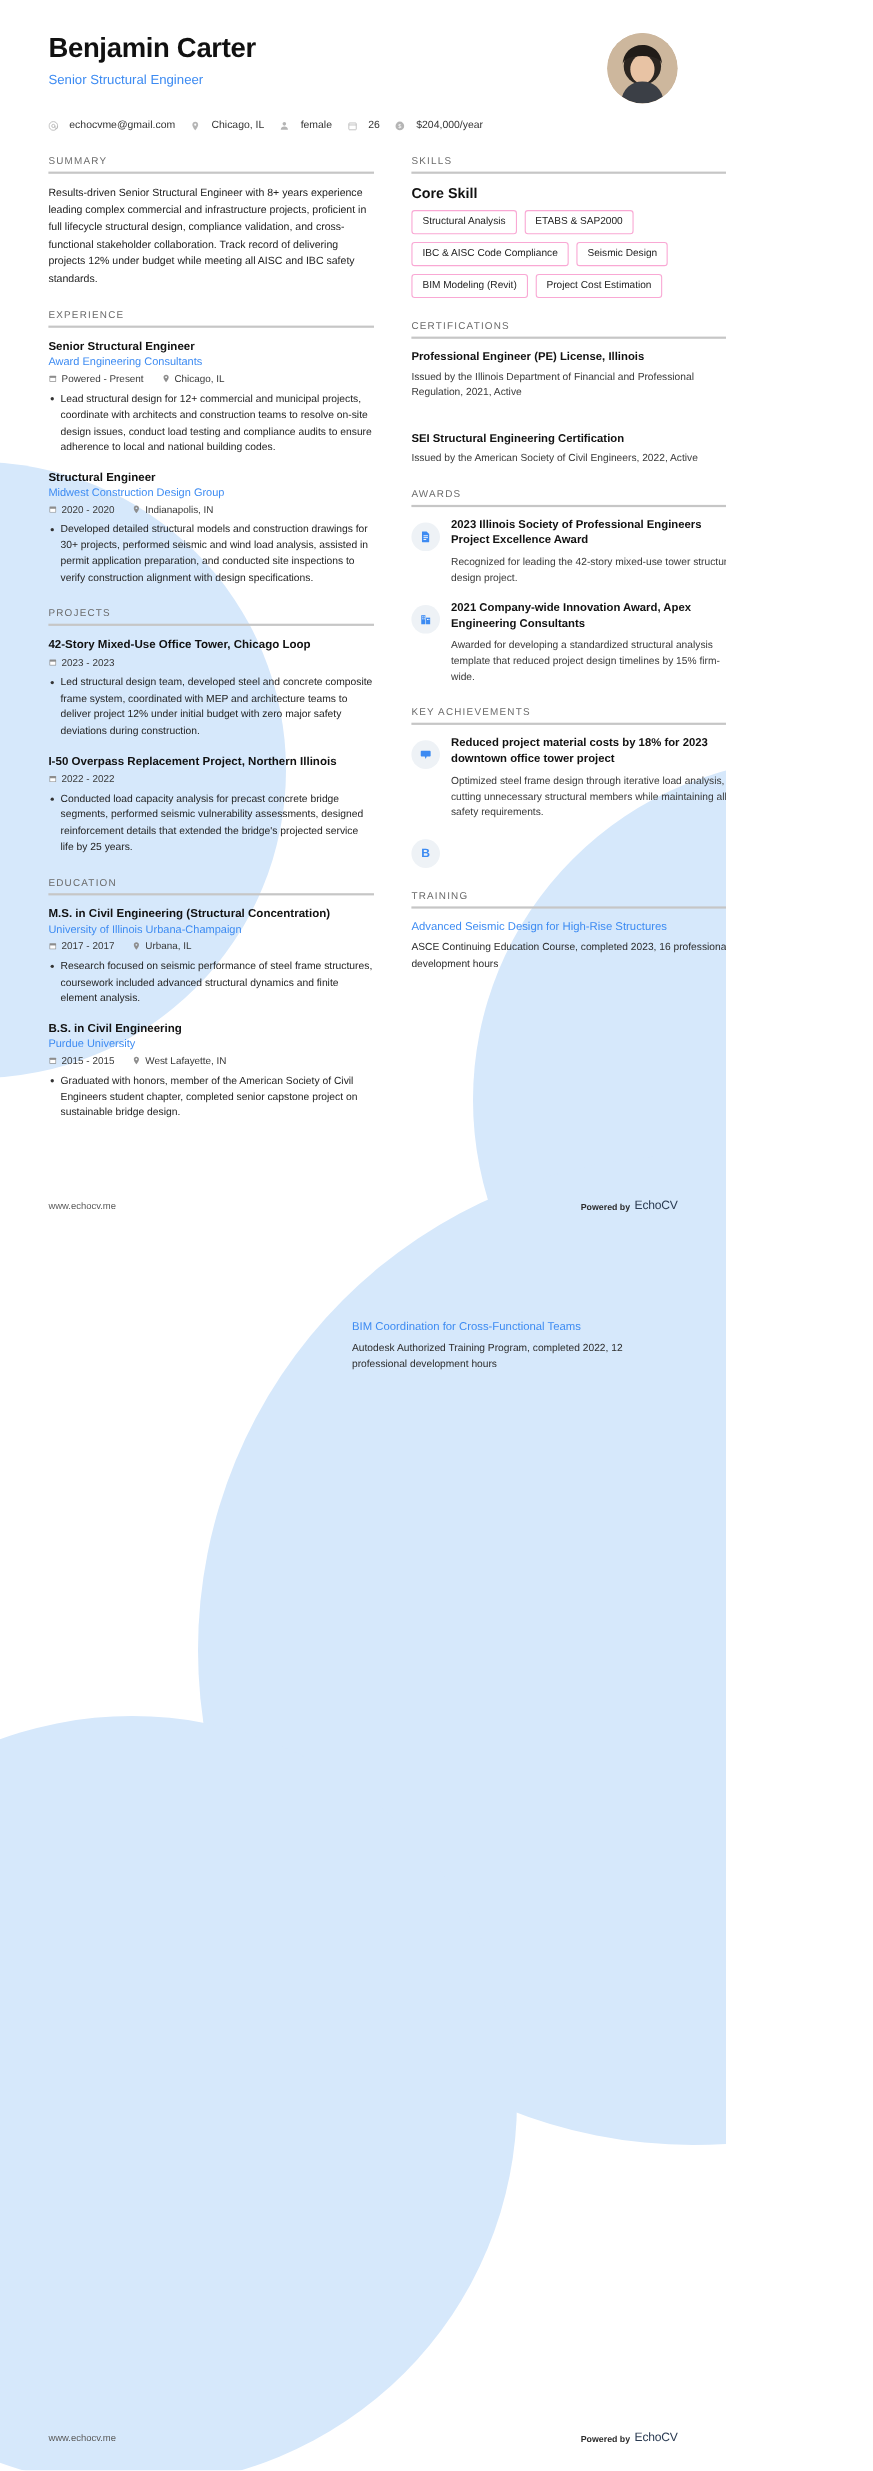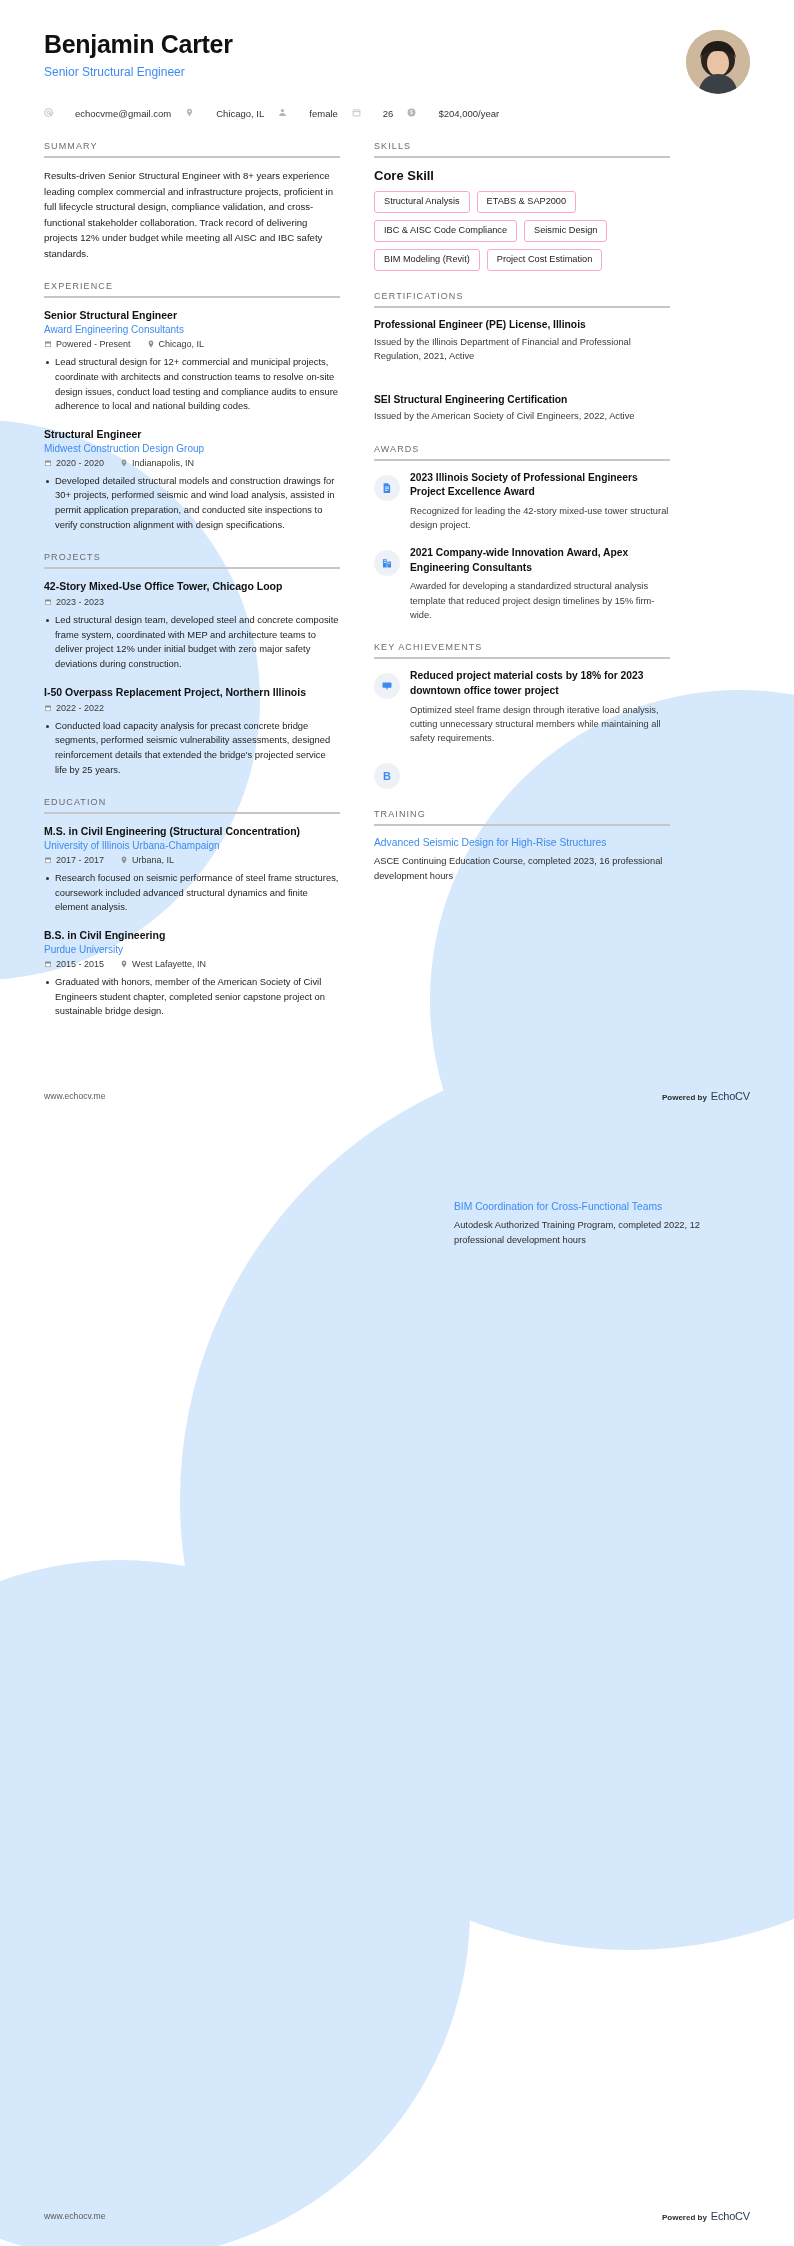--- a/index.html
+++ b/index.html
@@ -5,21 +5,21 @@
   * { box-sizing: border-box; margin: 0; padding: 0; }
   html, body {
     width: 794px;
     background: #ffffff;
     font-family: "Liberation Sans", sans-serif;
     color: #1a1a1a;
     -webkit-font-smoothing: antialiased;
   }
   .page {
     position: relative;
-    width: 794px;
+    width: 660px;
     min-height: 2246px;
     background: #ffffff;
     overflow: hidden;
   }
 
   
   .blob { position: absolute; background: #d6e8fb; border-radius: 50%; z-index: 0; }
   .blob-a { width: 560px; height: 560px; left: -300px; top: 420px; }
   .blob-b { width: 620px; height: 620px; left: 430px; top: 690px; }
   .blob-c { width: 900px; height: 900px; left: 180px; top: 1050px; }
@@ -62,21 +62,21 @@
   
   .contact {
     display: flex;
     align-items: center;
     flex-wrap: wrap;
     gap: 14px;
     padding: 14px 44px 0 44px;
     font-size: 9.5px;
     color: #333333;
   }
-  .contact-item { display: flex; align-items: flex-start; gap: 22px; white-space: nowrap; }
+  .contact-item { display: flex; align-items: flex-end; gap: 10px; white-space: nowrap; }
   .contact-item .ic { color: #b5b5b5; display: inline-flex; }
   .contact-item .ic svg { display: block; }
 
   
   .cols {
     display: flex;
     padding: 22px 44px 0 44px;
     gap: 34px;
     align-items: flex-start;
   }

